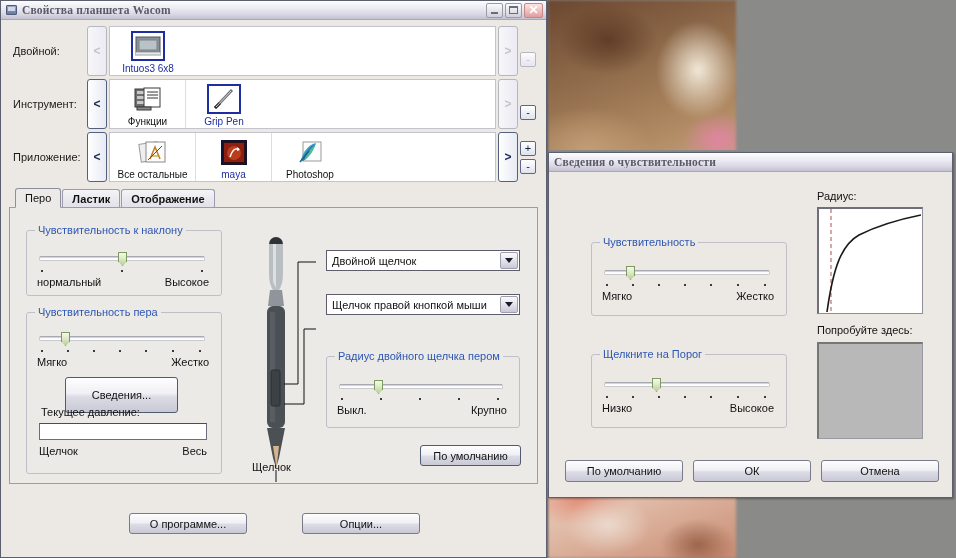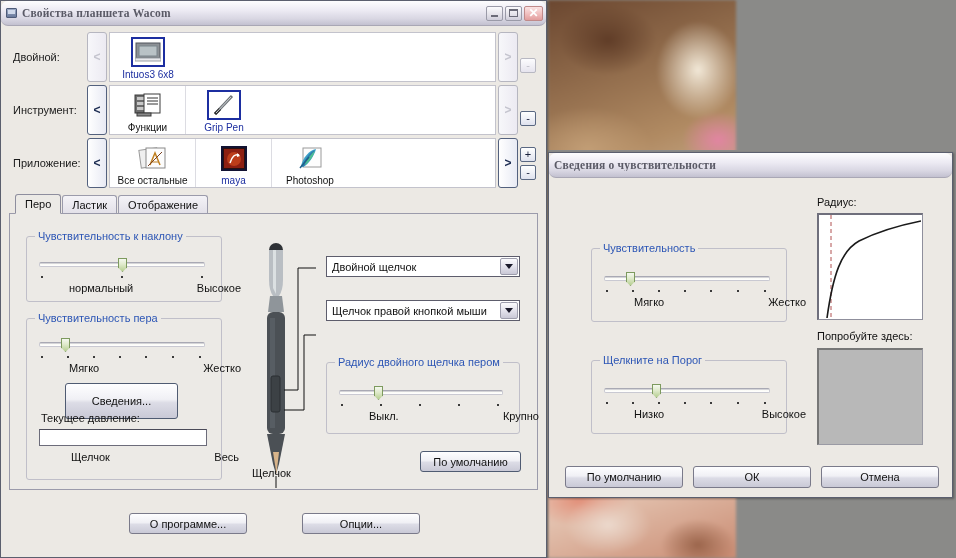--- a/index.html
+++ b/index.html
@@ -35,28 +35,27 @@
   }
 
   
   .win {
     position:absolute;
     background:#ece9e4;
     border:1px solid #5b5f6e;
     box-shadow: 1px 1px 2px rgba(0,0,0,.35);
   }
   .titlebar {
-    height:25px;
+    height:19px;
     background: linear-gradient(to bottom,#fdfdfe 0%,#eceaf3 40%,#d8d6e2 75%,#c3c1d0 100%);
     border-bottom:1px solid #a9a7b5;
     display:flex; align-items:center;
     padding:0 3px 0 5px;
     font-weight:bold; font-size:11.5px; color:#5a5a66;
     font-family:"Liberation Serif", serif;
-    border-radius:7px;
   }
   .title-ico {
     width:11px;height:10px;margin-right:5px;flex:none;
     background:linear-gradient(to bottom,#9aa8c4,#6a7a9c);
     border:1px solid #4d5a78; border-radius:1px;
     position:relative;
   }
   .title-ico:after{content:"";position:absolute;left:1px;top:1px;right:1px;height:4px;background:#cfd8ea;}
   .title-text{ flex:1; white-space:nowrap; overflow:hidden; letter-spacing:.2px; }
   .win-btns{display:flex;gap:2px;align-items:center;}
@@ -117,21 +116,21 @@
   .pm.on{ border-color:#5a6882; color:#18203c; background:linear-gradient(to bottom,#ffffff,#dfe2ee); }
 
   
   #tabarea{ margin-top:6px; position:relative; }
   .tabs{ display:flex; align-items:flex-end; height:19px; padding-left:6px; position:relative; z-index:2;}
   .tab{
     height:18px; padding:0 9px; display:flex; align-items:center;
     font-size:11px; color:#111;
     background:linear-gradient(to bottom,#f4f3f7,#e3e1e9);
     border:1px solid #9b9bab; border-bottom:none;
-    border-radius:3px 3px 0 0; margin-right:1px;
+    border-radius:3px 3px 0 0; margin-right:1px;font-weight:bold;
   }
   .tab.active{
     height:20px; background:#eceae6; border-color:#8e8e9e; border-bottom:1px solid #eceae6;
     margin-bottom:-1px; font-weight:normal;
   }
   .tabpanel{
     border:1px solid #9b9bab; background:#eceae6;
     height:277px; position:relative; padding:6px;
   }
 
@@ -152,21 +151,21 @@
     border-radius:2px; border:1px solid #c9c9d2; border-top-color:#a9a9b4;
   }
   .sthumb{
     position:absolute; top:1px; width:9px; height:14px;
     background:linear-gradient(to bottom,#f4f8ef 0%,#dfeacb 45%,#b7cf93 100%);
     border:1px solid #7d9a5e;
     clip-path: polygon(0 0,100% 0,100% 68%,50% 100%,0 68%);
   }
   .ticks{ position:absolute; width:100%; height:6px; }
   .ticks i{ position:absolute; width:2px;height:2px;background:#3a3a3a; }
-  .slabels{ position:absolute; display:flex; justify-content:space-between; width:100%; font-size:11px; color:#111;margin-left:32px; }
+  .slabels{ position:absolute; display:flex; justify-content:space-between; width:100%; font-size:11px; color:#111; }
 
   
   .btn{
     border:1px solid #4f5b72; border-radius:3px;
     background:linear-gradient(to bottom,#fefeff 0%,#f0f0f5 45%,#dcdce6 55%,#c9c9d6 100%);
     font-size:11px; color:#111; display:flex; align-items:center; justify-content:center;
     font-family:"Liberation Sans", sans-serif;
   }
   .btn.plain{ border-color:#7a7a8a; }
 

